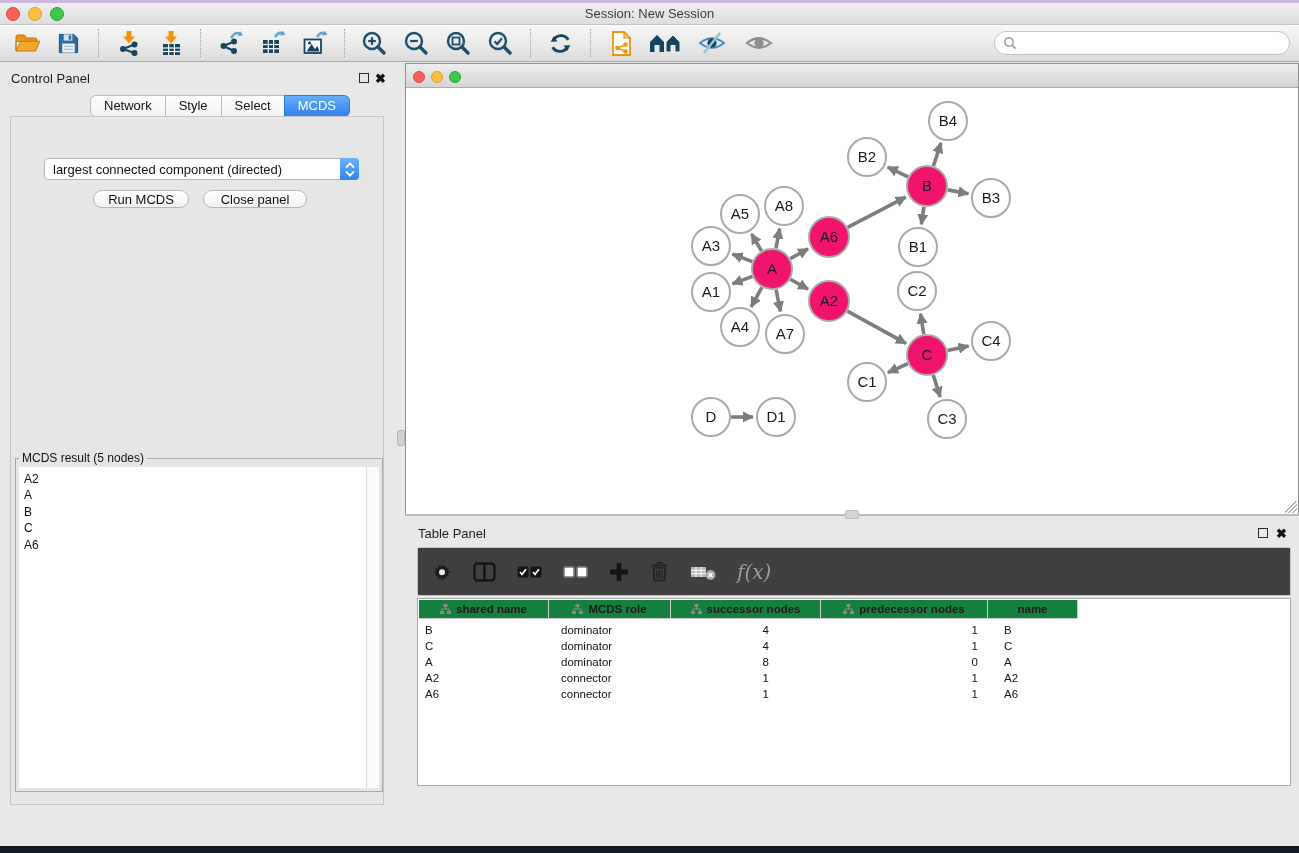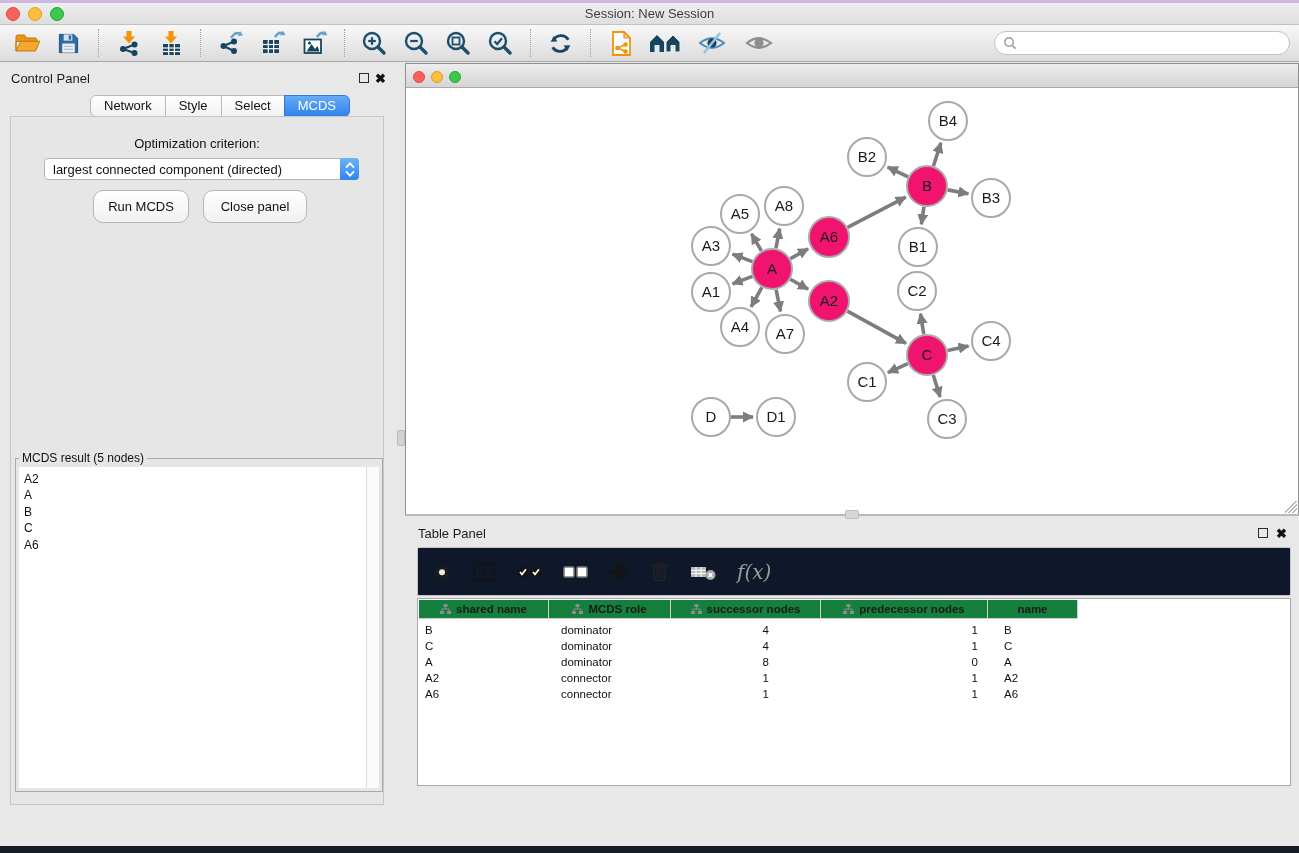--- a/index.html
+++ b/index.html
@@ -38,39 +38,39 @@
   .panel-title{position:absolute;font-size:13px;color:#1d1d1d}
   .float-box{position:absolute;width:10px;height:10px;border:1.6px solid #2b2b2b}
   .close-x{position:absolute;font-size:13px;font-weight:bold;color:#111;line-height:12px}
 
   
   .cp-body{position:absolute;left:10px;top:116px;width:374px;height:689px;background:#e6e6e6;border:1px solid #c6c6c6}
   .opt-label{position:absolute;left:0;top:19px;width:100%;text-align:center;font-size:13px;color:#111}
   .dropdown{position:absolute;left:33px;top:41px;width:315px;height:22px;background:#fff;border:1px solid #b5b5b5;border-radius:4px;display:flex;align-items:center}
   .dropdown .val{flex:1;font-size:13px;color:#111;padding-left:8px;white-space:nowrap;overflow:hidden}
   .dd-step{width:19px;height:22px;margin-right:-1px;border-radius:0 4px 4px 0;background:linear-gradient(#6db1f8,#2f86ee);display:flex;flex-direction:column;align-items:center;justify-content:center;gap:1px}
-  .btn{position:absolute;height:33px;background:linear-gradient(#ffffff,#f1f1f1);border:1px solid #b5b5b5;border-radius:10px;font-size:13px;color:#111;display:flex;align-items:center;justify-content:center}
+  .btn{position:absolute;height:18px;background:linear-gradient(#ffffff,#f1f1f1);border:1px solid #b5b5b5;border-radius:10px;font-size:13px;color:#111;display:flex;align-items:center;justify-content:center}
   fieldset.result{position:absolute;left:4px;top:334px;width:368px;height:341px;border:1px solid #a9a9a9;background:#e6e6e6}
   fieldset.result legend{font-size:12px;color:#111;margin-left:3px;padding:0 3px}
   .result-list{position:absolute;left:3px;right:3px;top:2px;bottom:3px;background:#fff;font-size:12px;color:#111;padding:4px 0 0 5px;line-height:16.4px}
   .result-scroll{position:absolute;right:3px;top:2px;bottom:3px;width:13px;background:#fbfbfb;border-left:1px solid #dcdcdc}
 
   
   .net-win{position:absolute;left:405px;top:63px;width:894px;height:452px;border:1px solid #8f8f8f;background:#fff}
   .net-title{position:absolute;left:0;top:0;width:100%;height:24px;background:linear-gradient(#ededed,#d5d5d5);border-bottom:1px solid #aaa}
   .net-title .t{position:absolute;width:100%;text-align:center;top:4px;font-size:13px;color:#222}
   .net-canvas{position:absolute;left:0;top:25px;right:0;bottom:0;background:#fff;overflow:hidden}
   .grip{position:absolute;right:1px;bottom:1px;width:12px;height:12px;
     background:linear-gradient(135deg,transparent 45%,#b5b5b5 45%,#b5b5b5 52%,transparent 52%,transparent 62%,#b5b5b5 62%,#b5b5b5 69%,transparent 69%,transparent 79%,#b5b5b5 79%,#b5b5b5 86%,transparent 86%)}
   .vdiv-handle{position:absolute;left:397px;top:430px;width:8px;height:16px;background:#d2d2d2;border:1px solid #b8b8b8;border-radius:2px}
   .hdiv-line{position:absolute;left:405px;top:514px;width:894px;height:2px;background:#b9b9b9}
   .hdiv-handle{position:absolute;left:845px;top:510px;width:14px;height:9px;background:#d6d6d6;border:1px solid #bdbdbd;border-radius:2px}
 
   
-  .tp-toolbar{position:absolute;left:417px;top:547px;width:874px;height:49px;background:#0f172a;border:1px solid #c4c4c4;border-radius:2px;display:flex;align-items:center;gap:21px;padding-left:14px}
+  .tp-toolbar{position:absolute;left:417px;top:547px;width:874px;height:49px;background:#404040;border:1px solid #c4c4c4;border-radius:2px;display:flex;align-items:center;gap:21px;padding-left:14px}
   .tp-btn{display:flex;align-items:center;justify-content:center;cursor:default}
   .tbl{position:absolute;left:417px;top:598px;width:874px;height:188px;background:#fff;border:1px solid #a8a8a8}
   .tbl-head{position:absolute;left:1px;top:1px;height:19px;display:flex;background:#15803d;border-bottom:1px solid #cdcdcd}
   .th{display:flex;align-items:center;justify-content:center;gap:5px;border-right:1px solid #cdcdcd;font-size:11.5px;font-weight:bold;color:#1a1a1a}
   .tbl-rows{position:absolute;left:1px;top:23px;right:1px}
   .tr{display:flex;height:16px;align-items:center;font-size:11.5px;color:#111}
   .td{white-space:nowrap;overflow:hidden}
   .td.a-left6{padding-left:6px}
   .td.a-left12{padding-left:12px}
   .td.a-right52{text-align:right;padding-right:52px}
@@ -253,21 +253,20 @@
   <div class="close-x" style="left:375px;top:73px">✖</div>
 
   <div id="cp-tabs" class="tabs" style="left:78px;top:95px">
       <div class="tab">Network</div>
       <div class="tab">Style</div>
       <div class="tab">Select</div>
       <div class="tab sel">MCDS</div>
     </div>
 
   <div class="cp-body">
-    <div class="opt-label">Optimization criterion:</div>
     <div class="dropdown">
       <div class="val">largest connected component (directed)</div>
       <div class="dd-step">
         <svg width="10" height="7" viewBox="0 0 10 7">
             <polyline points="1,5.6 5,1.4 9,5.6" fill="none" stroke="#fff" stroke-width="1.8"></polyline>
           </svg>
         <svg width="10" height="7" viewBox="0 0 10 7">
             <polyline points="1,1.4 5,5.6 9,1.4" fill="none" stroke="#fff" stroke-width="1.8"></polyline>
           </svg>
       </div>

